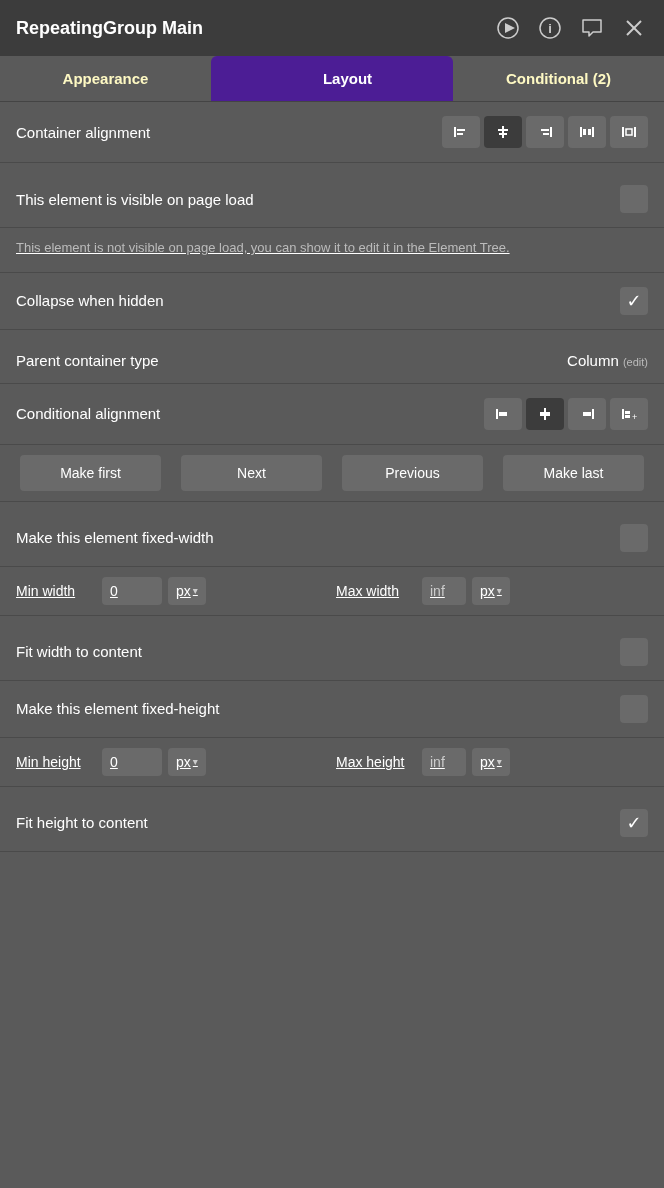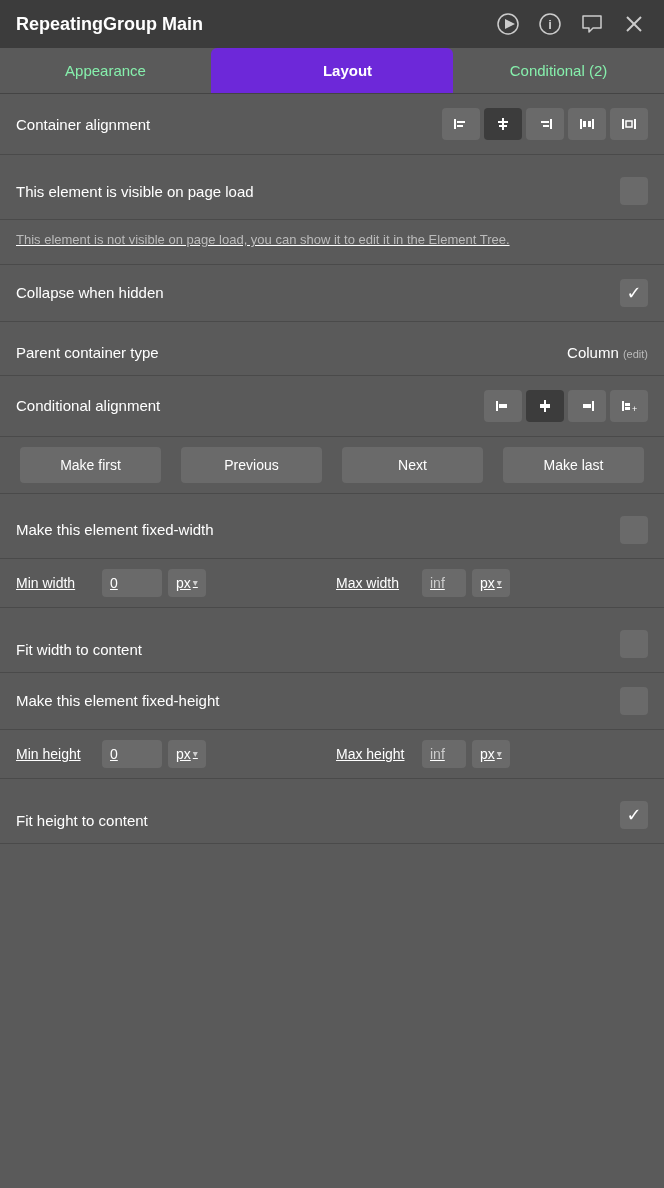--- a/index.html
+++ b/index.html
@@ -12,21 +12,21 @@
       font-size: 15px;
     }
 
     
     .header {
       display: flex;
       align-items: center;
       justify-content: space-between;
       padding: 10px 16px;
       background: #3c3c3c;
-      height: 48px;
+      height: 56px;
     }
     .header-title {
       font-size: 18px;
       font-weight: 600;
       color: #fff;
     }
     .header-icons {
       display: flex;
       gap: 14px;
       align-items: center;
@@ -46,25 +46,26 @@
     .tabs {
       display: flex;
       background: #5a5a5a;
       border-bottom: 1px solid #444;
     }
     .tab {
       flex: 1;
       text-align: center;
       padding: 14px 8px;
       font-size: 15px;
-      color: #86efac;
-      cursor: pointer;
+      color: #fef9c3;
+      cursor: pointer;
+      font-weight: bold;
     }
     .tab.active {
-      background: #6d28d9;
+      background: #4c1d95;
       color: #fff;
       font-weight: 600;
       border-radius: 6px 6px 0 0;
       padding-left: 39px;
     }
 
     
     .content {
       padding: 0;
     }
@@ -240,21 +241,21 @@
 
     
     .spacer {
       height: 8px;
       background: #5a5a5a;
     }
 
     
     .fit-row {
       display: flex;
-      align-items: flex-end;
+      align-items: center;
       justify-content: space-between;
       padding: 14px 16px;
       border-bottom: 1px solid #4a4a4a;
     }
   </style>
 </head>
 <body>
 
 <div class="header">
   <span class="header-title">RepeatingGroup Main</span>
@@ -390,22 +391,22 @@
             <rect x="4" y="5" width="5" height="3" fill="#fff"></rect>
             <rect x="4" y="9" width="5" height="3" fill="#fff"></rect>
             <text x="11" y="14" fill="#fff" font-size="9">+</text>
           </svg>
       </button>
     </div>
   </div>
 
   <div class="nav-buttons">
     <button class="nav-btn">Make first</button>
+    <button class="nav-btn">Next</button>
     <button class="nav-btn">Previous</button>
-    <button class="nav-btn">Next</button>
     <button class="nav-btn">Make last</button>
   </div>
 
   <div class="spacer"></div>
 
   <div class="row">
     <span class="row-label">Make this element fixed-width</span>
     <div class="toggle-box"></div>
   </div>
 

